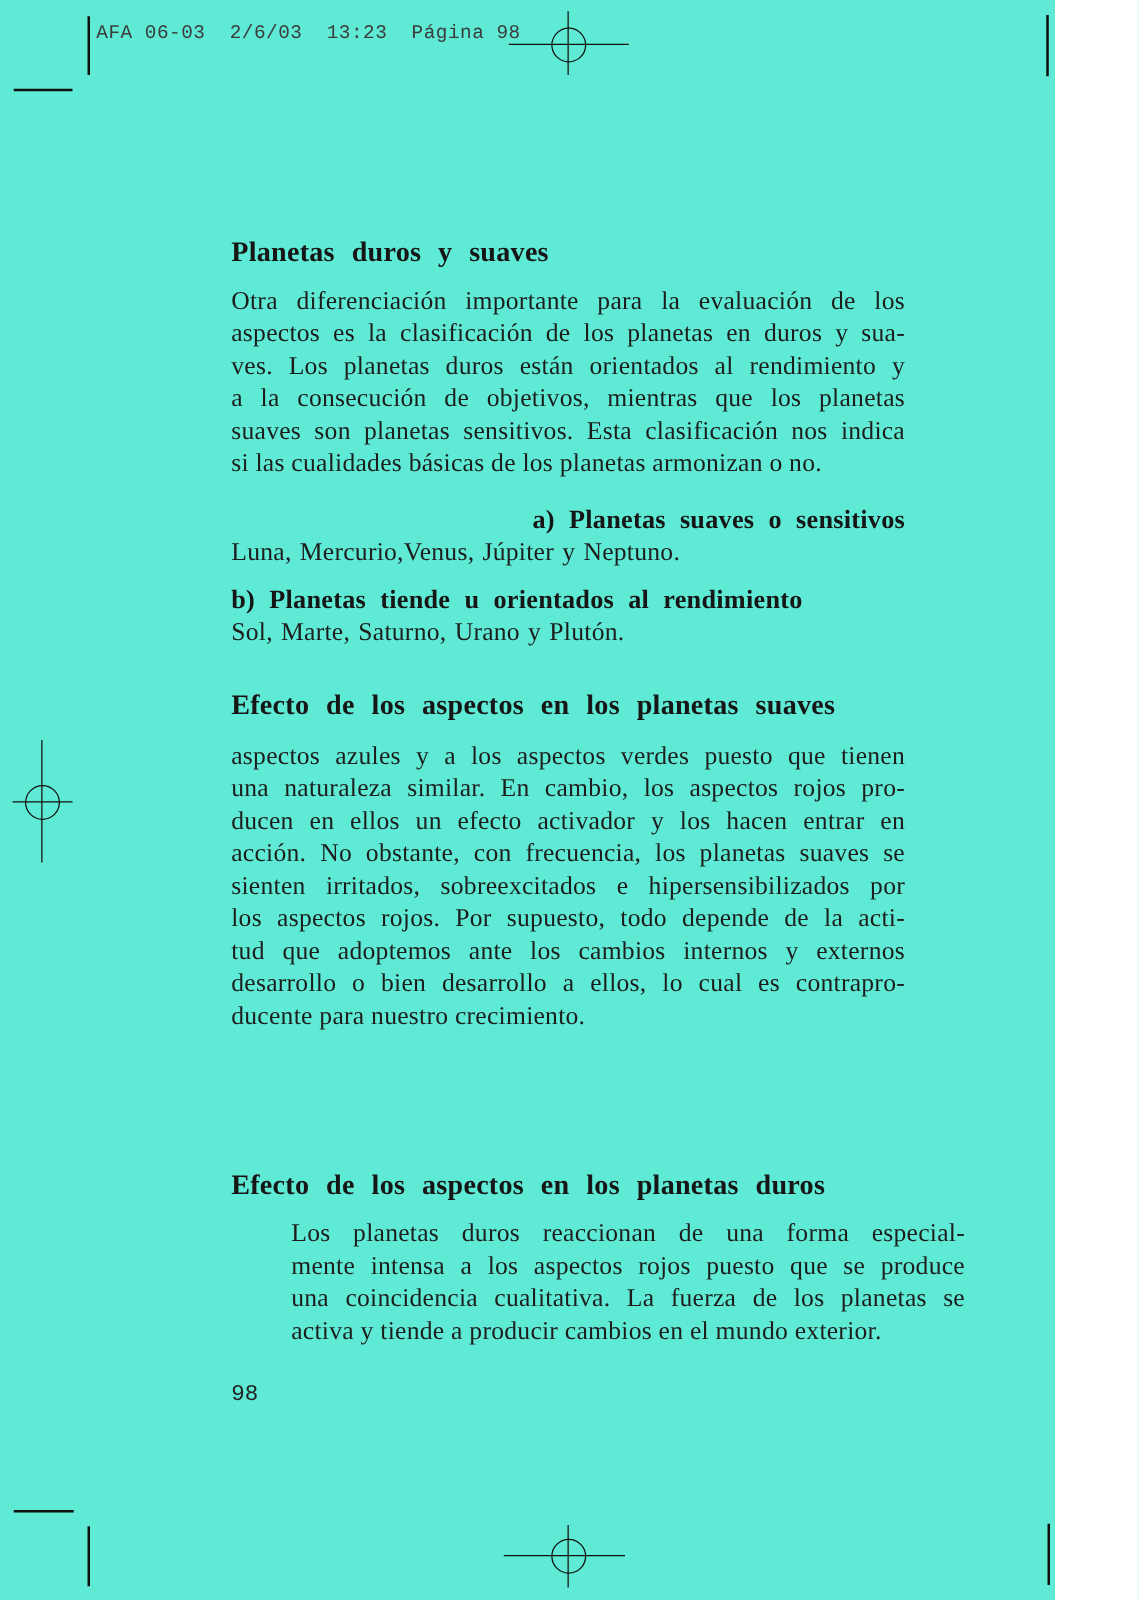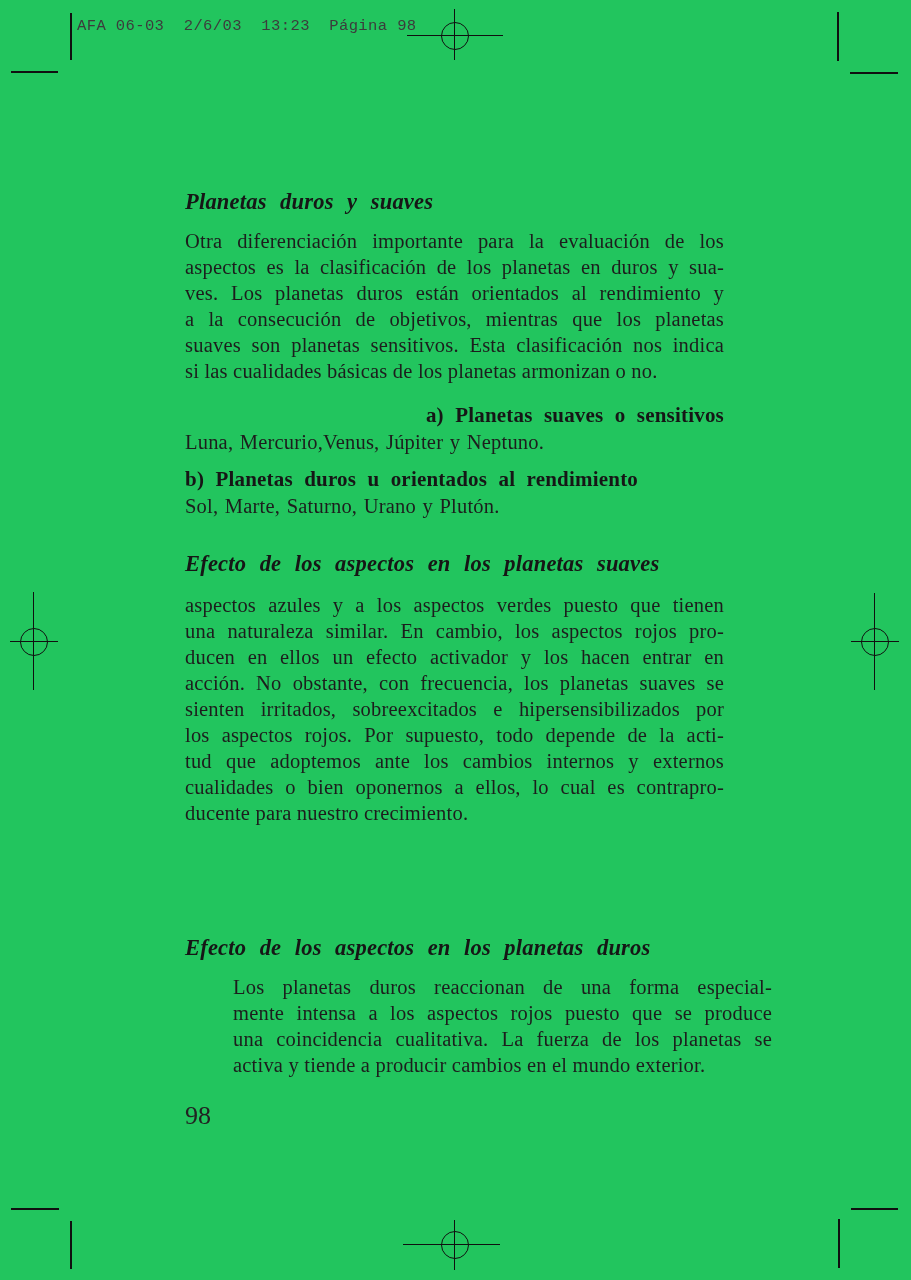--- a/index.html
+++ b/index.html
@@ -2,22 +2,22 @@
 <html><head>
 <meta charset="utf-8">
 <style>
   html, body { margin:0; padding:0; }
   body {
     width:911px; height:1280px;
     background:#ffffff;
     font-family:"Liberation Serif", serif;
   }
   .sheet {
-    position:relative; width:911px; height:1280px;
-    background:#22c55e; color:#1d1d1d; overflow:hidden;
+    position:relative; width:844px; height:1280px;
+    background:#5eead4; color:#1d1d1d; overflow:hidden;
   }
 
   
   .mark { position:absolute; background:#101010; }
   .ring {
     position:absolute; border:1.6px solid #101010;
     border-radius:50%; background:transparent;
   }
 
   
@@ -28,38 +28,37 @@
     color:#3c3c3c; white-space:pre;
   }
 
   
   .block { position:absolute; left:185px; width:539px; }
 
   .h-main {
     margin:0; font-size:22.5px; font-weight:bold;
     word-spacing:0.34em; letter-spacing:0.2px; line-height:26px;
     color:#161616;
-    font-style:italic;
   }
   .h-sub {
     margin:0; font-size:21px; font-weight:bold;
     word-spacing:0.28em; letter-spacing:0.2px; line-height:26px;
     color:#161616;
   }
   .plainline {
     font-size:20.5px; line-height:26px; letter-spacing:0.2px;
     word-spacing:0.06em;
   }
   .para { font-size:20.5px; line-height:26px; letter-spacing:0.2px; }
   .pline { text-align:justify; text-align-last:justify; height:26px; }
   .pline.last { text-align-last:left; }
 
   .pagenum {
     position:absolute; left:185px; top:1103px;
-    font-size:26px; line-height:26px; color:#222222;
+    font-size:18px; line-height:26px; color:#222222;font-family:Liberation Mono, monospace;
   }
 </style>
 </head>
 <body>
 
 <div class="sheet">
 
   <div class="mark" style="left:70px; top:13px; width:1.5px; height:47px;"></div>
   <div class="mark" style="left:11px; top:71px; width:47px; height:1.5px;"></div>
   <div class="mark" style="left:837px; top:12px; width:1.5px; height:49px;"></div>
@@ -102,33 +101,33 @@
       <div class="pline">aspectos es la clasificación de los planetas en duros y sua-</div>
       <div class="pline">ves. Los planetas duros están orientados al rendimiento y</div>
       <div class="pline">a la consecución de objetivos, mientras que los planetas</div>
       <div class="pline">suaves son planetas sensitivos. Esta clasificación nos indica</div>
       <div class="pline last">si las cualidades básicas de los planetas armonizan o no.</div>
     </div>
 
   <h2 class="block h-sub" style="top:402px;text-align:right;">a) Planetas suaves o sensitivos</h2>
   <div class="block plainline" style="top:429px;">Luna, Mercurio,Venus, Júpiter y Neptuno.</div>
 
-  <h2 class="block h-sub" style="top:466px;">b) Planetas duros u orientados al rendimiento</h2>
+  <h2 class="block h-sub" style="top:466px;">b) Planetas tiende u orientados al rendimiento</h2>
   <div class="block plainline" style="top:493px;">Sol, Marte, Saturno, Urano y Plutón.</div>
 
   <h1 class="block h-main" style="top:551px;">Efecto de los aspectos en los planetas suaves</h1>
   <div class="block para" style="top:592px;">
       <div class="pline">aspectos azules y a los aspectos verdes puesto que tienen</div>
       <div class="pline">una naturaleza similar. En cambio, los aspectos rojos pro-</div>
       <div class="pline">ducen en ellos un efecto activador y los hacen entrar en</div>
       <div class="pline">acción. No obstante, con frecuencia, los planetas suaves se</div>
       <div class="pline">sienten irritados, sobreexcitados e hipersensibilizados por</div>
       <div class="pline">los aspectos rojos. Por supuesto, todo depende de la acti-</div>
       <div class="pline">tud que adoptemos ante los cambios internos y externos</div>
-      <div class="pline">cualidades o bien oponernos a ellos, lo cual es contrapro-</div>
+      <div class="pline">desarrollo o bien desarrollo a ellos, lo cual es contrapro-</div>
       <div class="pline last">ducente para nuestro crecimiento.</div>
     </div>
 
   <h1 class="block h-main" style="top:935px;">Efecto de los aspectos en los planetas duros</h1>
   <div class="block para" style="top:974px;margin-left:48px;">
       <div class="pline">Los planetas duros reaccionan de una forma especial-</div>
       <div class="pline">mente intensa a los aspectos rojos puesto que se produce</div>
       <div class="pline">una coincidencia cualitativa. La fuerza de los planetas se</div>
       <div class="pline last">activa y tiende a producir cambios en el mundo exterior.</div>
     </div>

